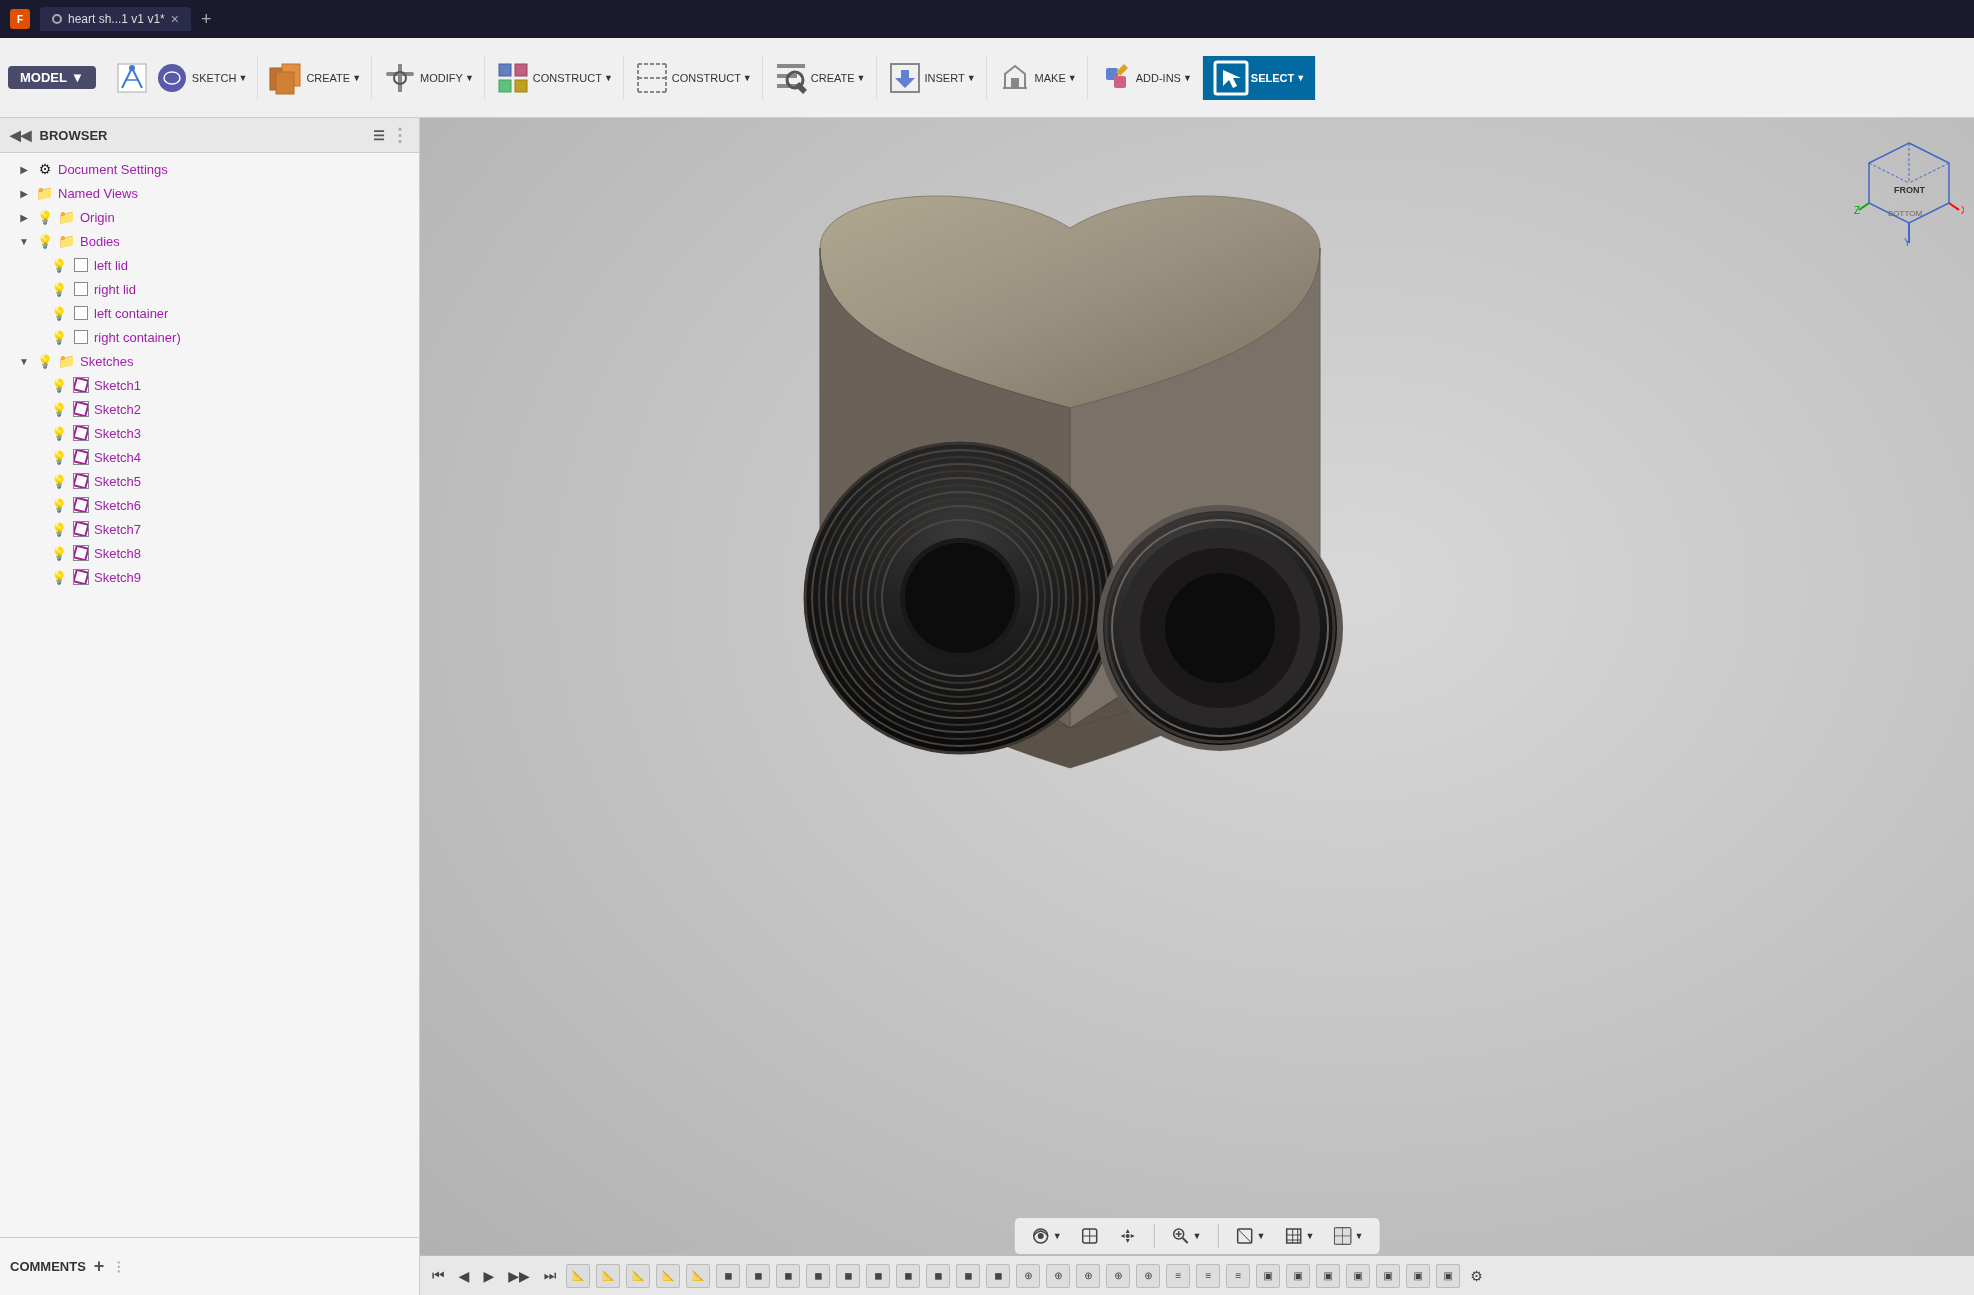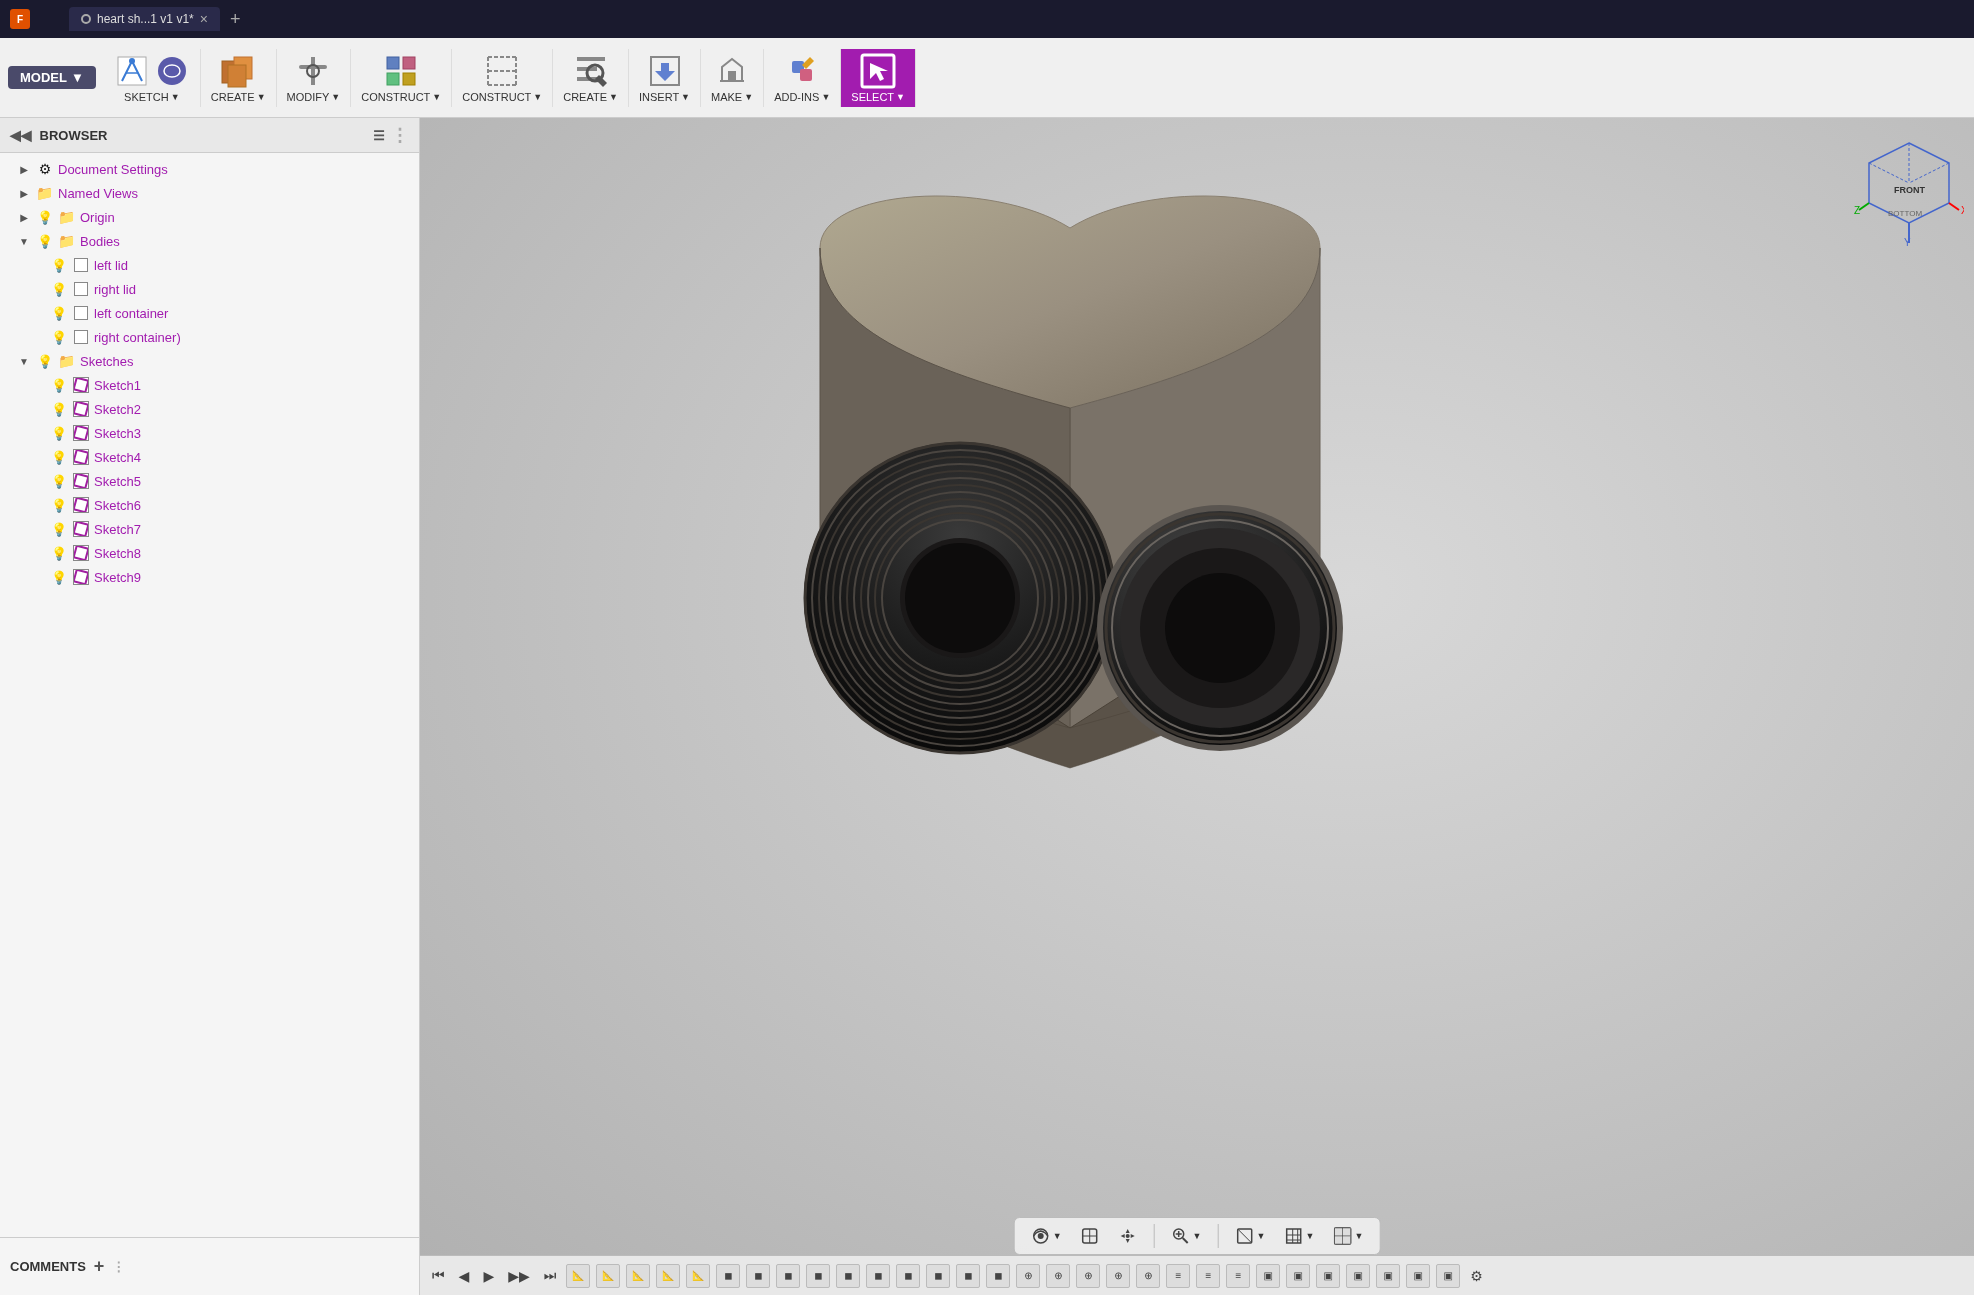--- a/index.html
+++ b/index.html
@@ -5,46 +5,46 @@
     * { box-sizing: border-box; margin: 0; padding: 0; }
     body { width: 1974px; height: 1295px; overflow: hidden; background: #c8c8c8; font-family: 'Segoe UI', Arial, sans-serif; font-size: 13px; color: #1a1a1a; }
 
     
     #title-bar {
       width: 100%; height: 38px; background: #1a1a2e;
       display: flex; align-items: center; padding: 0 10px; gap: 10px; color: #ccc;
       position: absolute; top: 0; left: 0; z-index: 100;
     }
     #title-bar .app-icon { width: 20px; height: 20px; background: #e05000; border-radius: 3px; display: flex; align-items: center; justify-content: center; color: white; font-size: 10px; font-weight: bold; }
-    #title-bar .tab { display: flex; align-items: center; gap: 6px; background: #2a2a4a; padding: 4px 12px; border-radius: 4px 4px 0 0; color: #ddd; font-size: 12px; margin-left: 29px; }
+    #title-bar .tab { display: flex; align-items: center; gap: 6px; background: #2a2a4a; padding: 4px 12px; border-radius: 4px 4px 0 0; color: #ddd; font-size: 12px; }
     #title-bar .tab .close-btn { color: #aaa; cursor: pointer; font-size: 14px; }
     #title-bar .add-tab { color: #aaa; font-size: 18px; cursor: pointer; }
     #title-bar .dot { width: 10px; height: 10px; border: 2px solid #aaa; border-radius: 50%; }
 
     
     #toolbar {
       position: absolute; top: 38px; left: 0; right: 0; height: 80px;
       background: #f0f0f0; border-bottom: 1px solid #ccc;
       display: flex; align-items: center; padding: 0 8px;
     }
     .toolbar-group {
-      display: flex; flex-direction: column; align-items: center; justify-content: center;
+      display: flex; flex-direction: row; align-items: center; justify-content: center;
       padding: 4px 10px; border-right: 1px solid #ddd; gap: 2px; cursor: pointer;
     }
     .toolbar-group .icon-row { display: flex; gap: 4px; align-items: center; }
     .toolbar-group .label { font-size: 11px; color: #333; display: flex; align-items: center; gap: 2px; }
     .toolbar-group .label .arrow { font-size: 9px; }
     .model-btn {
       display: flex; align-items: center; gap: 4px;
       background: #4a4a6a; color: white; padding: 4px 12px; border-radius: 4px;
       font-size: 13px; font-weight: bold; cursor: pointer; margin-right: 8px; align-self: center;
     }
 
     
-    .toolbar-group.active { background: #a21caf; }
+    .toolbar-group.active { background: #0369a1; font-weight: bold; }
     .toolbar-group.active .label { color: white; }
 
     
     #main { position: absolute; top: 118px; left: 0; right: 0; bottom: 0; display: flex; }
 
     
     #sidebar {
       width: 420px; background: #f5f5f5; border-right: 1px solid #ccc;
       display: flex; flex-direction: column; position: relative;
     }

